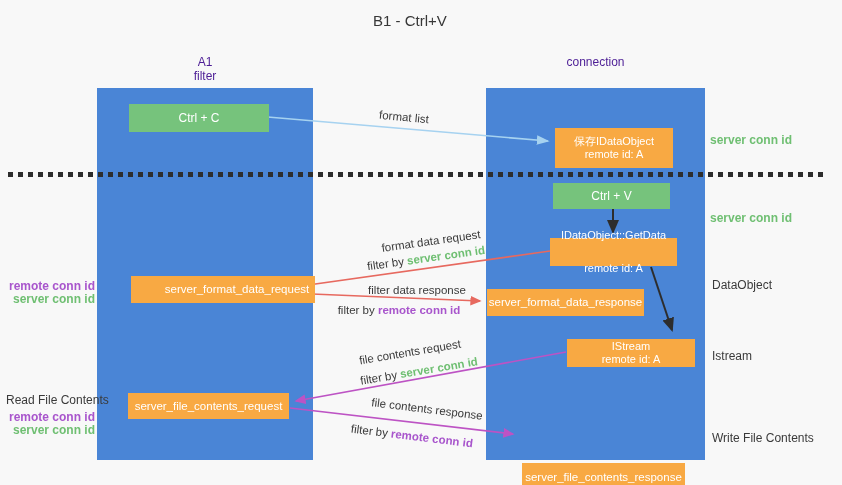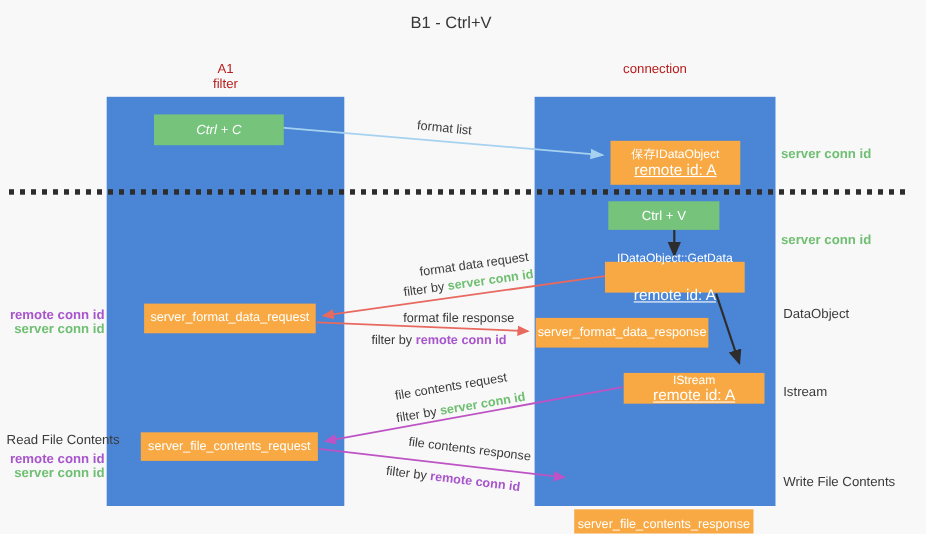--- a/index.html
+++ b/index.html
@@ -6,33 +6,33 @@
   body{
     width:842px;height:485px;position:relative;overflow:hidden;
     background:#f8f8f8;
     font-family:"Liberation Sans","DejaVu Sans",sans-serif;
     color:#3a3a3a;
   }
   .abs{position:absolute;}
   
   .title{left:0;top:10px;width:820px;text-align:center;font-size:15px;line-height:22px;color:#373737;}
   
-  .lane-header{top:55px;text-align:center;font-size:12px;line-height:14px;color:#b91c1c;}
+  .lane-header{top:55px;text-align:center;font-size:12px;line-height:14px;color:#4c1d95;}
   
   .lane{top:88px;height:372px;background:#4a85d6;}
   
   .dotted{left:8px;top:172px;width:818px;height:5px;
     background:repeating-linear-gradient(90deg,#2d2d2d 0 5px,transparent 5px 10px);}
   
   .node{display:flex;flex-direction:column;align-items:center;justify-content:center;
     color:#fff;text-align:center;line-height:13px;}
   .node.green{background:#76c37c;font-size:12px;}
   .node.orange{background:#f8a943;font-size:11px;}
   .node .t1{font-size:11px;}
-  .node .t2{font-size:14px;text-decoration:underline;}
+  .node .t2{font-size:11px;}
   .node.single{font-size:11.5px;}
   .edge-lbl{transform-origin:center;white-space:nowrap;font-size:11.5px;}
   .c-green{color:#6fbf72;font-weight:bold;}
   .c-purple{color:#a855cc;font-weight:bold;}
   .side{font-size:12px;white-space:nowrap;}
   .side.bold-green{color:#6fbf72;font-weight:bold;}
   .side.bold-purple{color:#a855cc;font-weight:bold;}
   .right-align{text-align:right;}
   svg.arrows{left:0;top:0;pointer-events:none;}
 </style>
@@ -73,35 +73,35 @@
   </defs>
   <line x1="256" y1="116" x2="548" y2="141" stroke="#a6d2f0" stroke-width="1.6" marker-end="url(#mblu)"></line>
   <line x1="613" y1="209" x2="613" y2="232" stroke="#2d2d2d" stroke-width="2" marker-end="url(#mblk)"></line>
   <line x1="651" y1="267" x2="672" y2="330" stroke="#2d2d2d" stroke-width="2" marker-end="url(#mblk)"></line>
   <line x1="550" y1="251" x2="294" y2="287" stroke="#e7695f" stroke-width="1.6" marker-end="url(#mred)"></line>
   <line x1="288" y1="293" x2="480" y2="301" stroke="#e7695f" stroke-width="1.6" marker-end="url(#mred)"></line>
   <line x1="566" y1="352" x2="296" y2="401" stroke="#bd53c4" stroke-width="1.6" marker-end="url(#mmag)"></line>
   <line x1="290" y1="408" x2="513" y2="434" stroke="#bd53c4" stroke-width="1.6" marker-end="url(#mmag)"></line>
 </svg>
 
-<div class="abs node green" style="left:140px;top:104px;width:118px;height:28px;font-style:italic;">
+<div class="abs node green" style="left:129px;top:104px;width:140px;height:28px;">
   <span>Ctrl + C</span>
 </div>
 <div class="abs node orange" style="left:555px;top:128px;width:118px;height:40px;">
   <span class="t1">保存IDataObject</span>
   <span class="t2">remote id: A</span>
 </div>
-<div class="abs node green" style="left:553px;top:183px;width:101px;height:26px;">
+<div class="abs node green" style="left:553px;top:183px;width:117px;height:26px;">
   <span>Ctrl + V</span>
 </div>
 <div class="abs node orange" style="left:550px;top:238px;width:127px;height:28px;gap:20px;">
   <span class="t1">IDataObject::GetData</span>
   <span class="t2">remote id: A</span>
 </div>
-<div class="abs node orange single" style="left:131px;top:276px;width:156px;height:27px;">
+<div class="abs node orange single" style="left:131px;top:276px;width:156px;height:27px;padding-left:28px;">
   <span>server_format_data_request</span>
 </div>
 <div class="abs node orange single" style="left:487px;top:289px;width:157px;height:27px;">
   <span>server_format_data_response</span>
 </div>
 <div class="abs node orange" style="left:567px;top:339px;width:128px;height:28px;">
   <span class="t1">IStream</span>
   <span class="t2">remote id: A</span>
 </div>
 <div class="abs node orange single" style="left:128px;top:393px;width:161px;height:26px;">
@@ -111,21 +111,21 @@
   <span>server_file_contents_response</span>
 </div>
 
 <div class="abs edge-lbl" style="left:404px;top:117px;transform:translate(-50%,-50%) rotate(5.5deg);">format list</div>
 
 <div class="abs edge-lbl" style="left:431px;top:241px;transform:translate(-50%,-50%) rotate(-8deg);">format data request</div>
 <div class="abs edge-lbl" style="left:426px;top:258px;transform:translate(-50%,-50%) rotate(-8deg);">
   <span>filter by </span><span class="c-green">server conn id</span>
 </div>
 
-<div class="abs edge-lbl" style="left:417px;top:290px;transform:translate(-50%,-50%);">format file response</div>
+<div class="abs edge-lbl" style="left:417px;top:290px;transform:translate(-50%,-50%);">filter data response</div>
 <div class="abs edge-lbl" style="left:399px;top:310px;transform:translate(-50%,-50%);">
   <span>filter by </span><span class="c-purple">remote conn id</span>
 </div>
 
 <div class="abs edge-lbl" style="left:410px;top:352px;transform:translate(-50%,-50%) rotate(-9.5deg);">file contents request</div>
 <div class="abs edge-lbl" style="left:419px;top:371px;transform:translate(-50%,-50%) rotate(-9.5deg);">
   <span>filter by </span><span class="c-green">server conn id</span>
 </div>
 
 <div class="abs edge-lbl" style="left:427px;top:409px;transform:translate(-50%,-50%) rotate(7deg);">file contents response</div>

